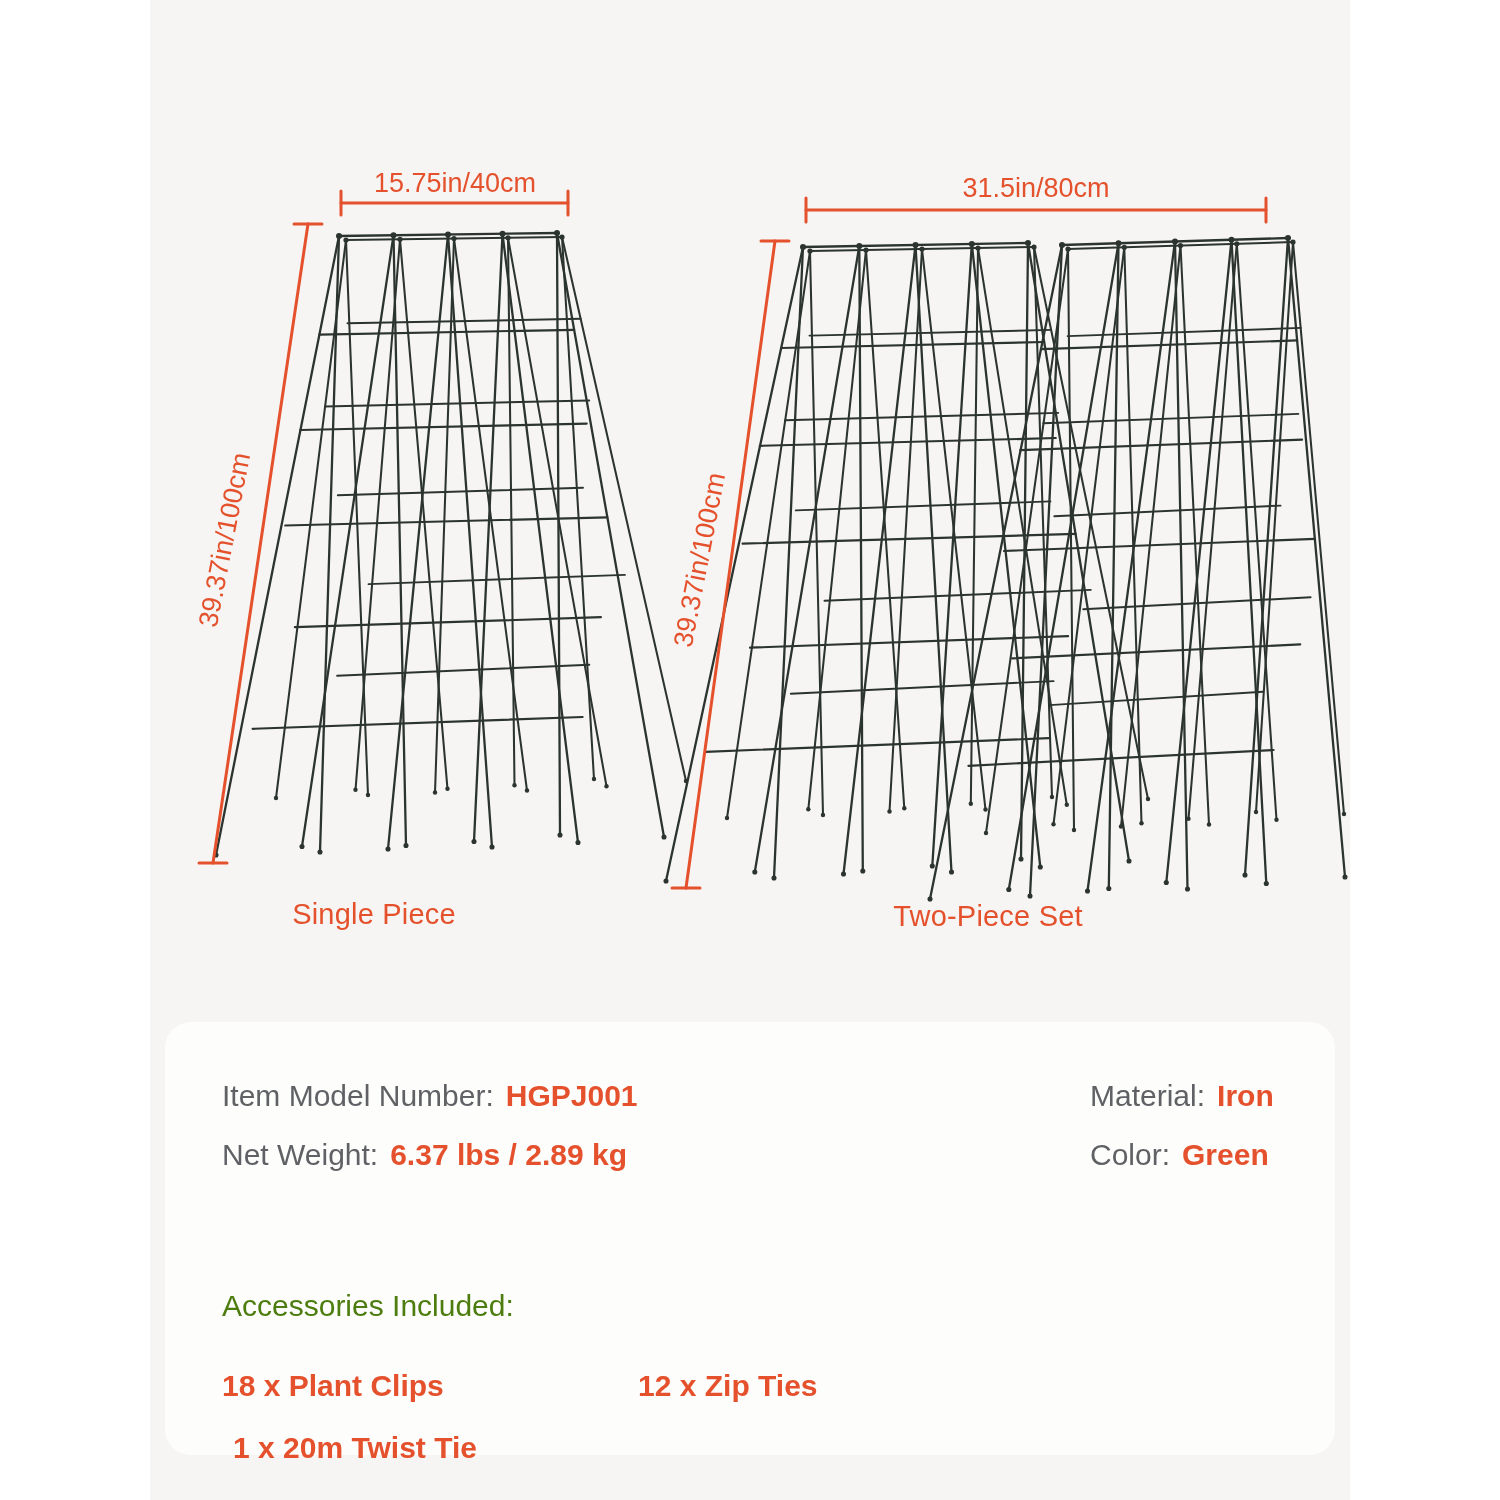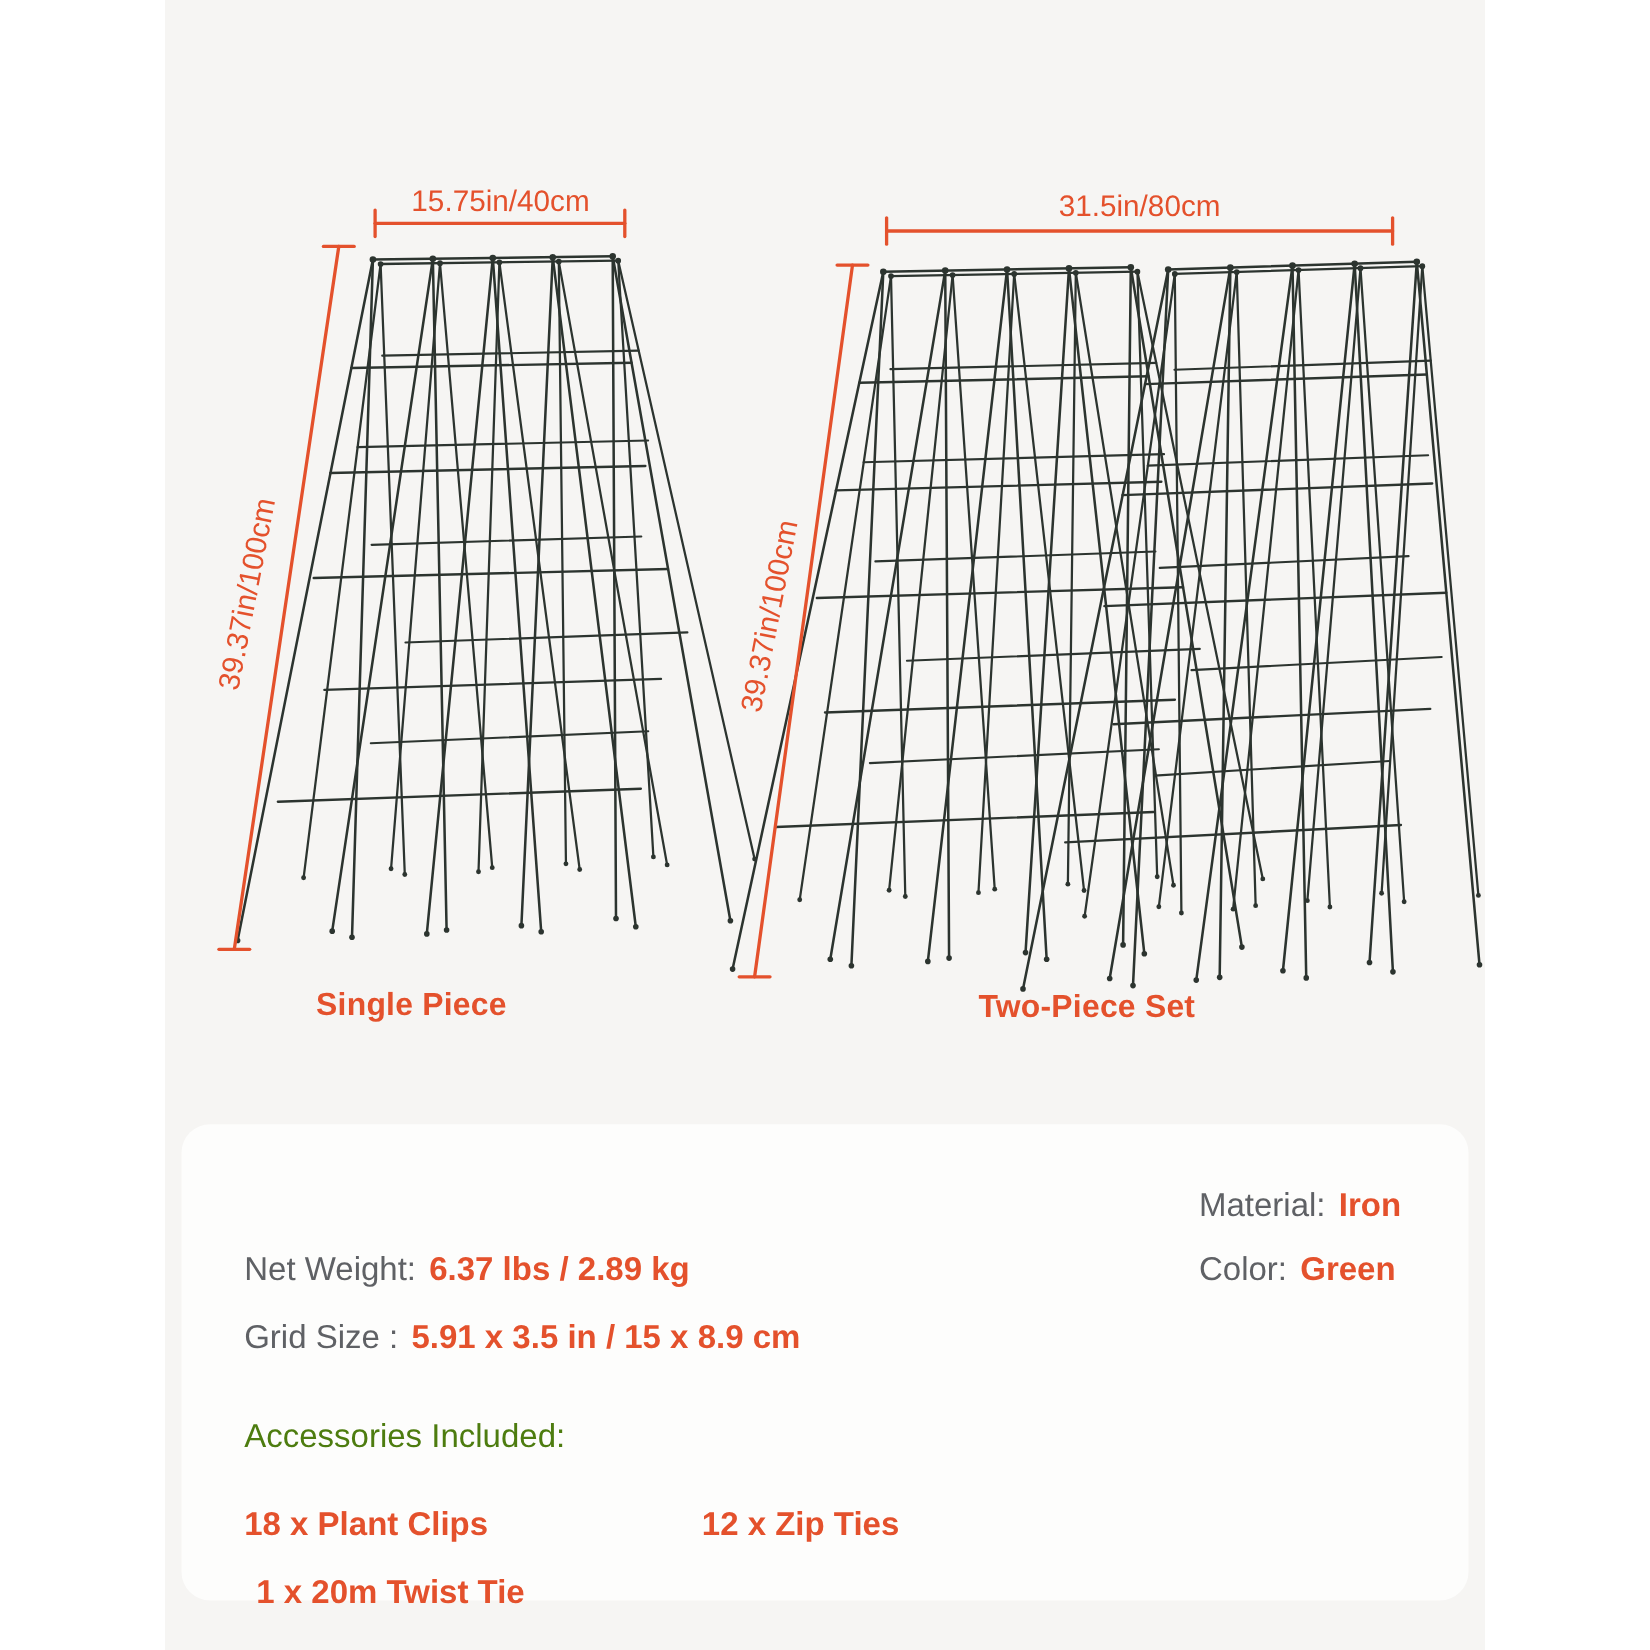--- a/index.html
+++ b/index.html
@@ -9,21 +9,21 @@
     font-family:"Liberation Sans", sans-serif;
   }
   .strip{position:absolute;left:150px;top:0;width:1200px;height:1500px;background:#f6f5f3;}
   #art{position:absolute;left:0;top:0;width:1500px;height:1500px;}
   .dim-label{
     position:absolute;color:#e4512c;font-size:27px;font-weight:500;
     white-space:nowrap;transform:translate(-50%,-50%);
   }
   .dim-label.rot{transform:translate(-50%,-50%) rotate(-79deg);}
   .caption{
-    position:absolute;color:#e4512c;font-size:29px;font-weight:700;
+    position:absolute;color:#e4512c;font-size:29px;font-weight:400;
     white-space:nowrap;transform:translate(-50%,-50%);letter-spacing:.2px;
   }
   .card{
     position:absolute;left:165px;top:1022px;width:1170px;height:433px;
     background:#fdfdfc;border-radius:26px;
   }
   .spec-line{position:absolute;font-size:30px;white-space:nowrap;}
   .spec-line .lbl{color:#5f6165;font-weight:400;}
   .spec-line .val{color:#e4512c;font-weight:700;margin-left:12px;}
   .spec-line.title{color:#4d7c0f;font-weight:400;}
@@ -248,30 +248,30 @@
 
   <div class="dim-label rot" style="left:225px;top:540px">39.37in/100cm</div>
 
   <div class="dim-label rot" style="left:700px;top:560px">39.37in/100cm</div>
 
   <div class="caption" style="left:374px;top:914px">Single Piece</div>
 
   <div class="caption" style="left:988px;top:916px">Two-Piece Set</div>
 
   <div class="card">
+    <div class="spec-line" style="left:57px;top:57px">
+      <span class="lbl">Item Model Number:</span><span class="val">HGPJ001</span>
+    </div>
     <div class="spec-line" style="left:925px;top:57px">
       <span class="lbl">Material:</span><span class="val">Iron</span>
     </div>
     <div class="spec-line" style="left:57px;top:116px">
       <span class="lbl">Net Weight:</span><span class="val">6.37 lbs / 2.89 kg</span>
     </div>
     <div class="spec-line" style="left:925px;top:116px">
       <span class="lbl">Color:</span><span class="val">Green</span>
-    </div>
-    <div class="spec-line" style="left:57px;top:177px">
-      <span class="lbl">Grid Size :</span><span class="val">5.91 x 3.5 in / 15 x 8.9 cm</span>
     </div>
     <div class="spec-line title" style="left:57px;top:267px">Accessories Included:</div>
     <div class="spec-line acc" style="left:57px;top:323px">18 x Plant Clips</div>
     <div class="spec-line acc" style="left:473px;top:323px">12 x Zip Ties</div>
     <div class="spec-line acc" style="left:68px;top:385px">1 x 20m Twist Tie</div>
   </div>
 </div>
 
 </body></html>

